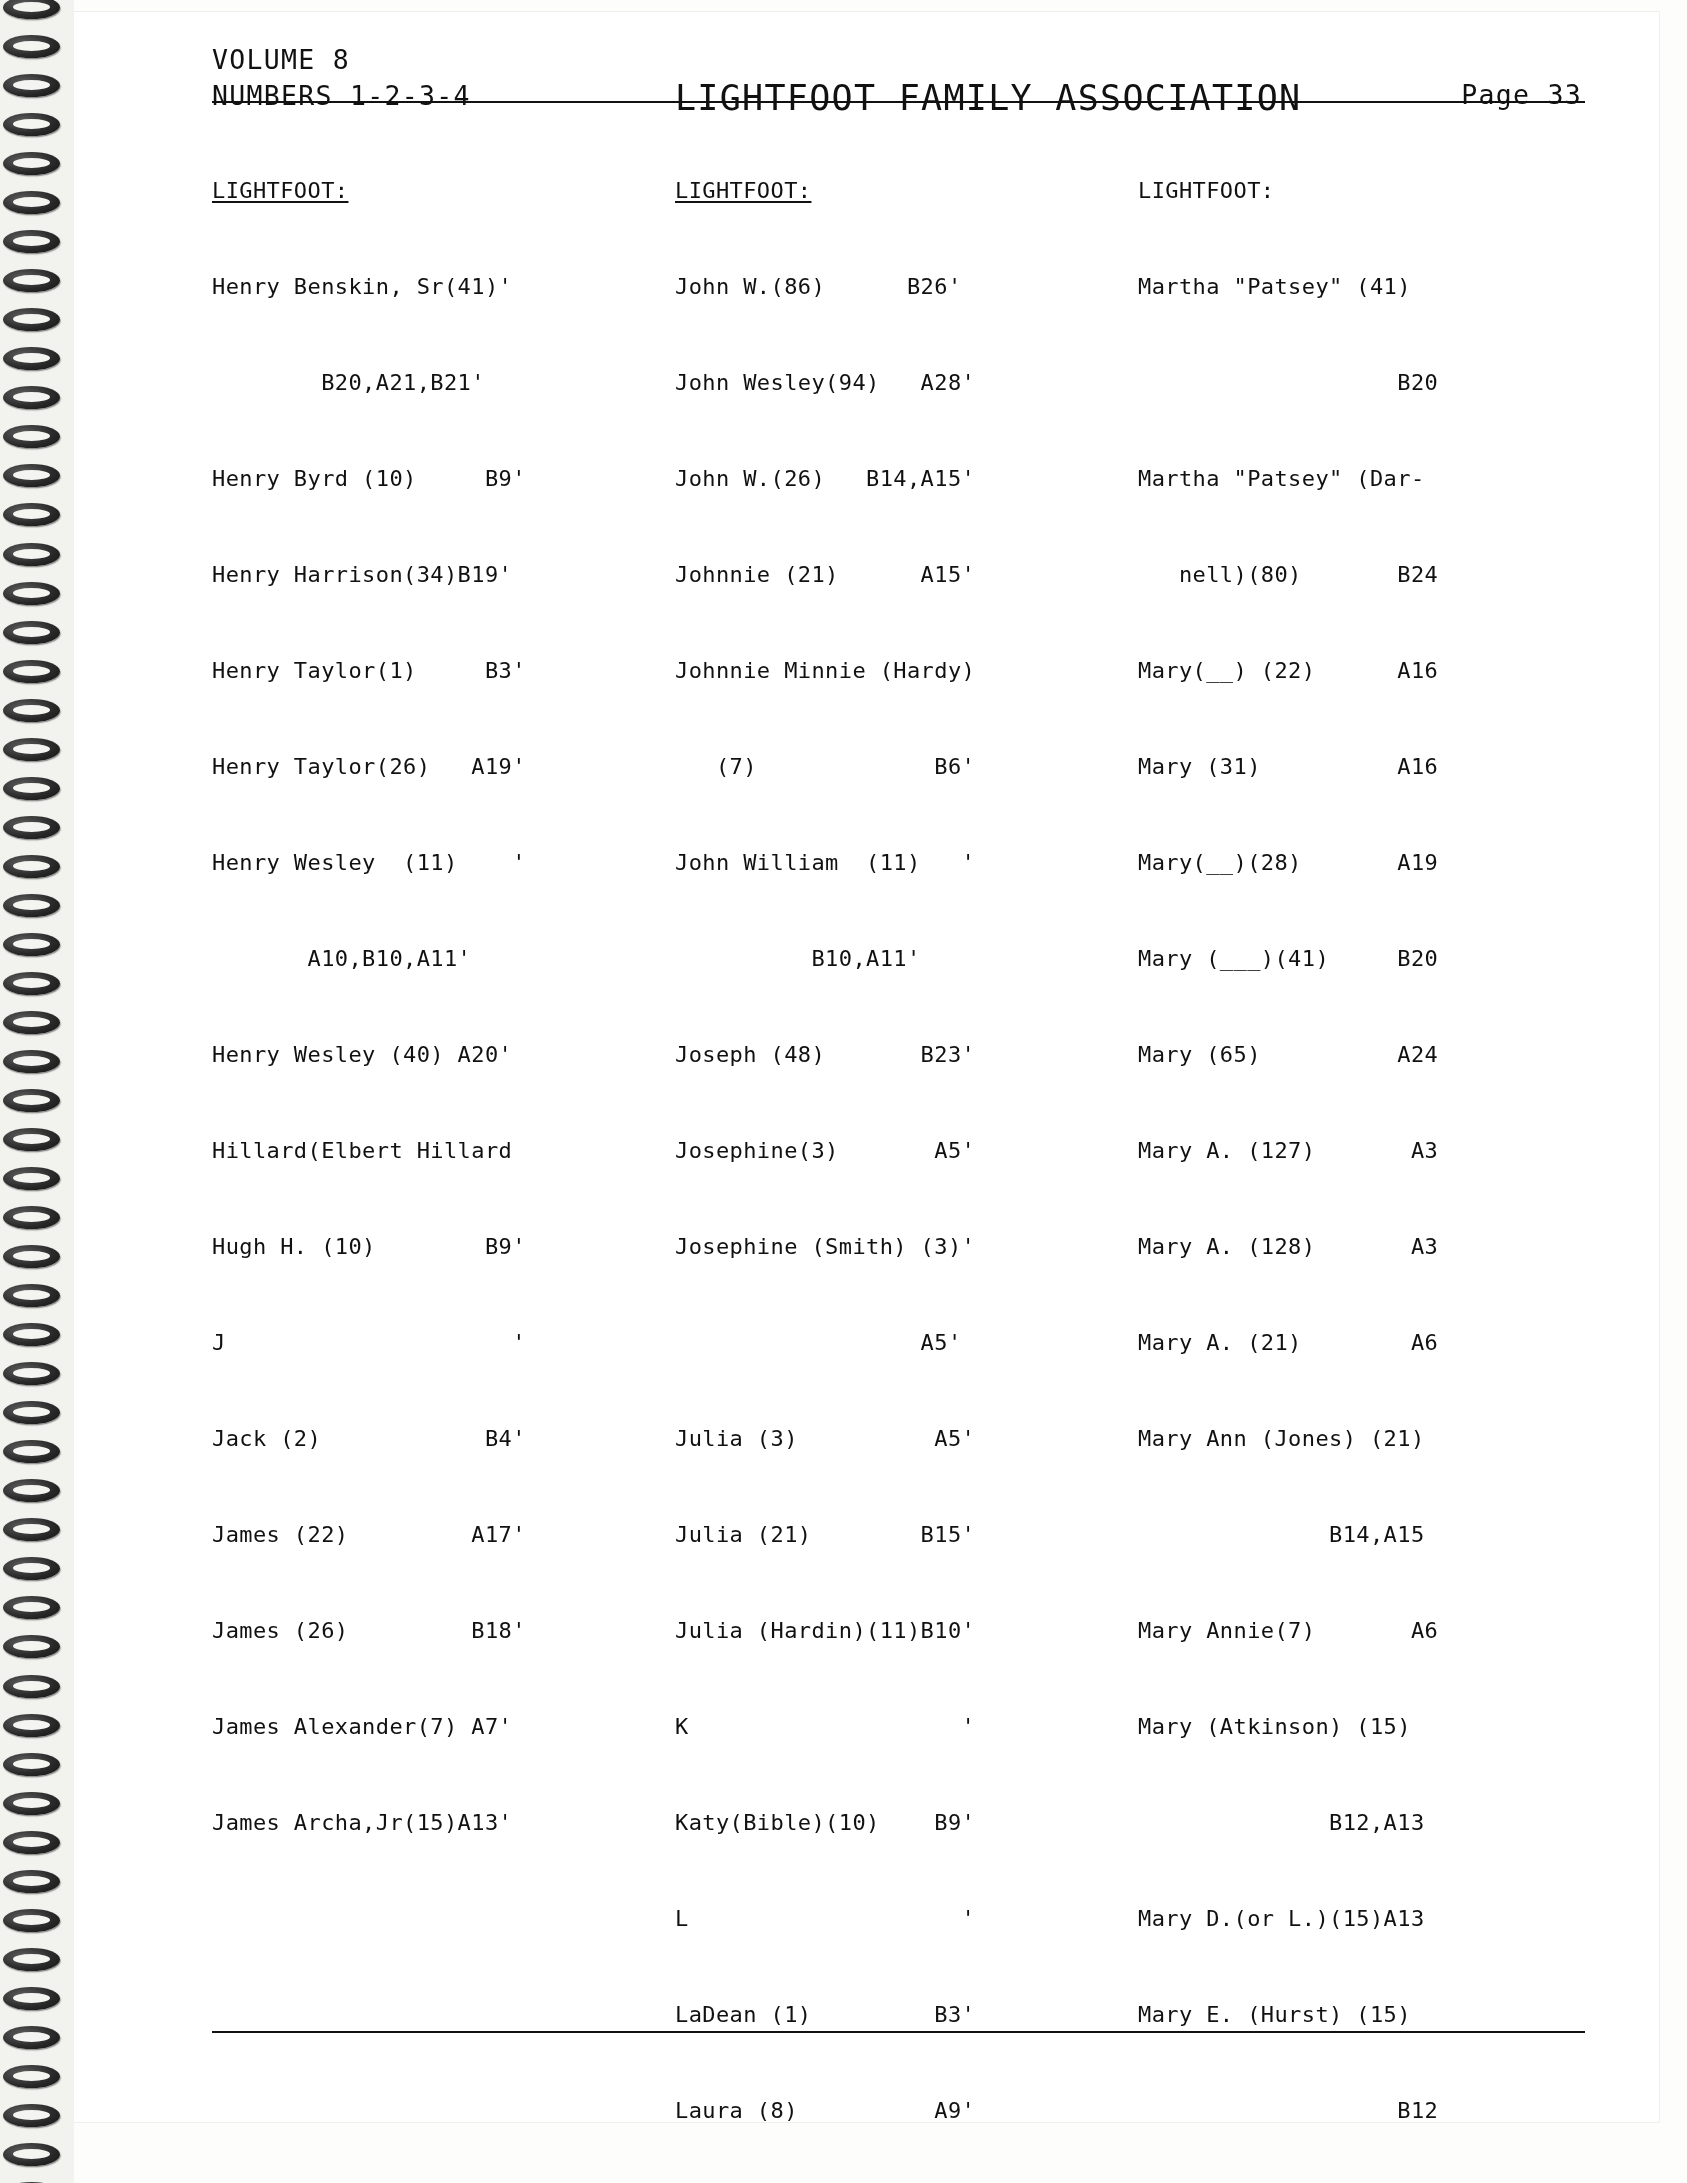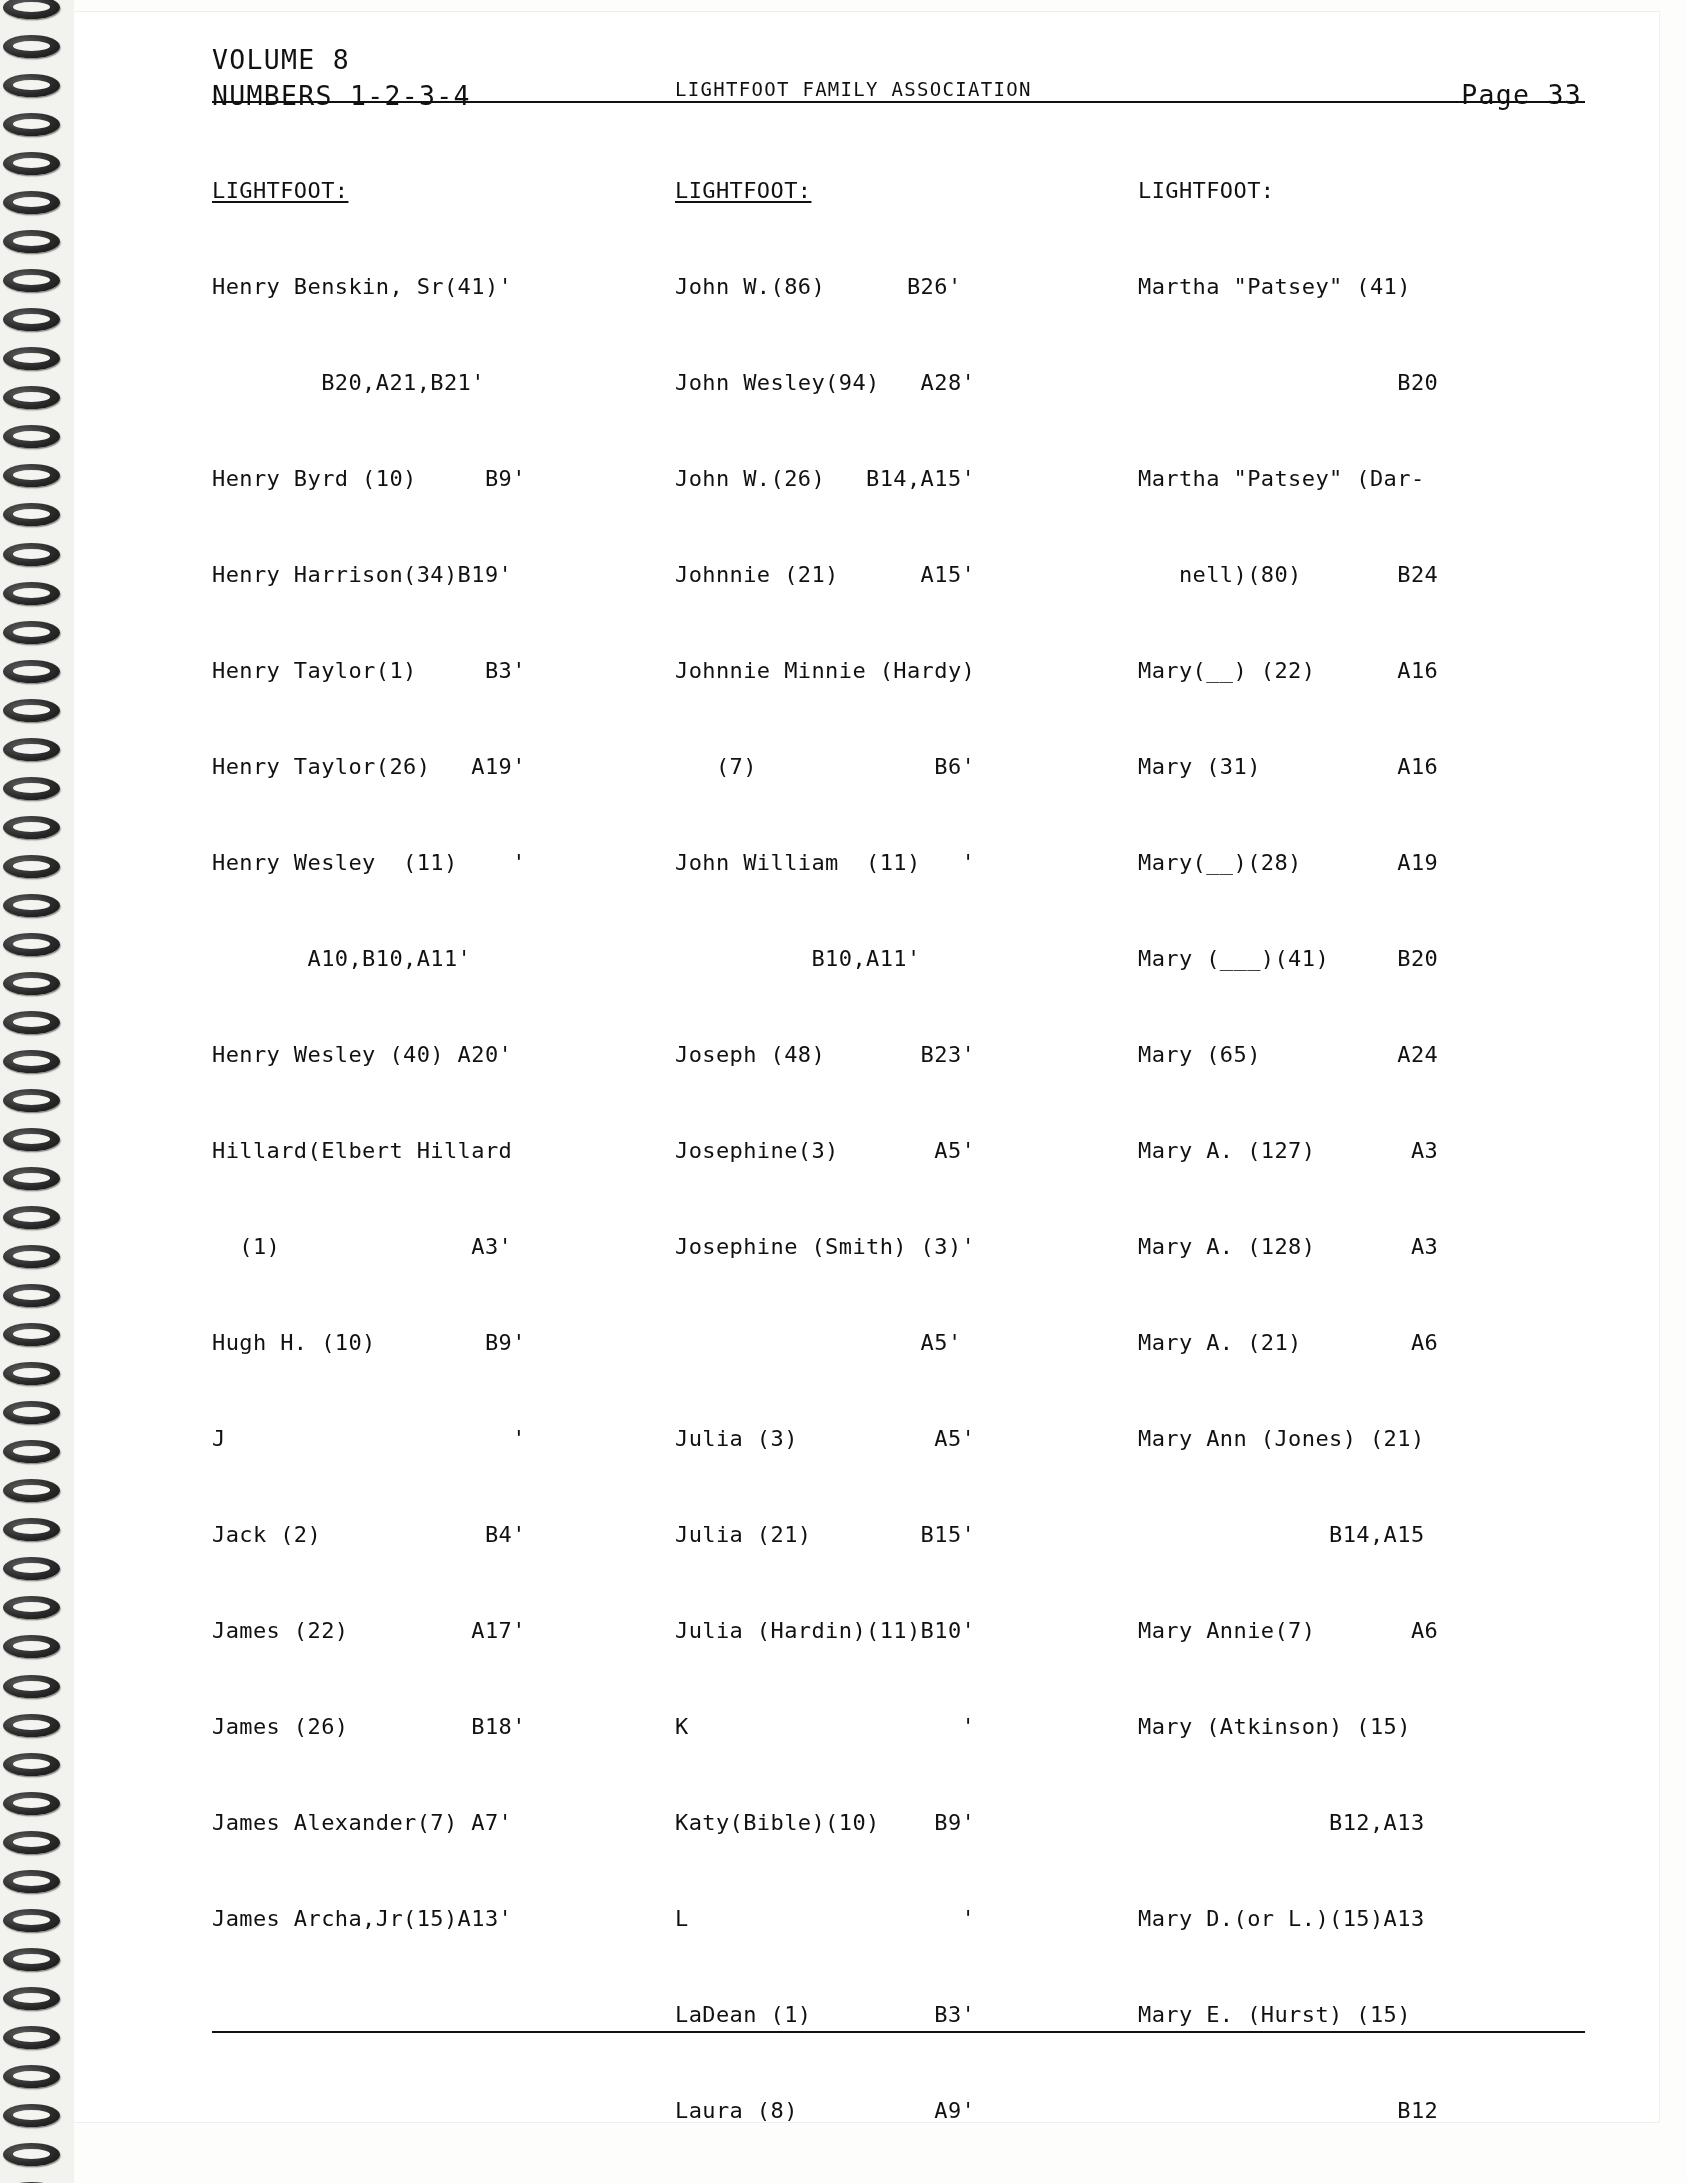--- a/index.html
+++ b/index.html
@@ -41,21 +41,21 @@
   
   #header{
     position:absolute;left:212px;top:42px;width:1370px;height:73px;
   }
   .hdr-left{
     position:absolute;left:0;top:0;
     font-size:26.5px;line-height:36px;letter-spacing:1.3px;
   }
   .hdr-center{
     position:absolute;left:463px;top:36px;
-    font-size:19px;letter-spacing:1.3px;white-space:nowrap;
+    font-size:35px;letter-spacing:1.3px;white-space:nowrap;
   }
   .hdr-right{
     position:absolute;right:0;top:37px;
     font-size:26.5px;letter-spacing:1.3px;white-space:nowrap;
   }
   
   .rule{
     position:absolute;background:#111;height:2px;
   }
   #rule-top{left:212px;top:101px;width:1373px;}
@@ -163,21 +163,20 @@
       <span class="row">Henry Benskin, Sr(41)'</span>
       <span class="row">        B20,A21,B21'</span>
       <span class="row">Henry Byrd (10)     B9'</span>
       <span class="row">Henry Harrison(34)B19'</span>
       <span class="row">Henry Taylor(1)     B3'</span>
       <span class="row">Henry Taylor(26)   A19'</span>
       <span class="row">Henry Wesley  (11)    '</span>
       <span class="row">       A10,B10,A11'</span>
       <span class="row">Henry Wesley (40) A20'</span>
       <span class="row">Hillard(Elbert Hillard</span>
-      <span class="row">  (1)              A3'</span>
       <span class="row">Hugh H. (10)        B9'</span>
       <span class="row">J                     '</span>
       <span class="row">Jack (2)            B4'</span>
       <span class="row">James (22)         A17'</span>
       <span class="row">James (26)         B18'</span>
       <span class="row">James Alexander(7) A7'</span>
       <span class="row">James Archa,Jr(15)A13'</span>
       
       
       

